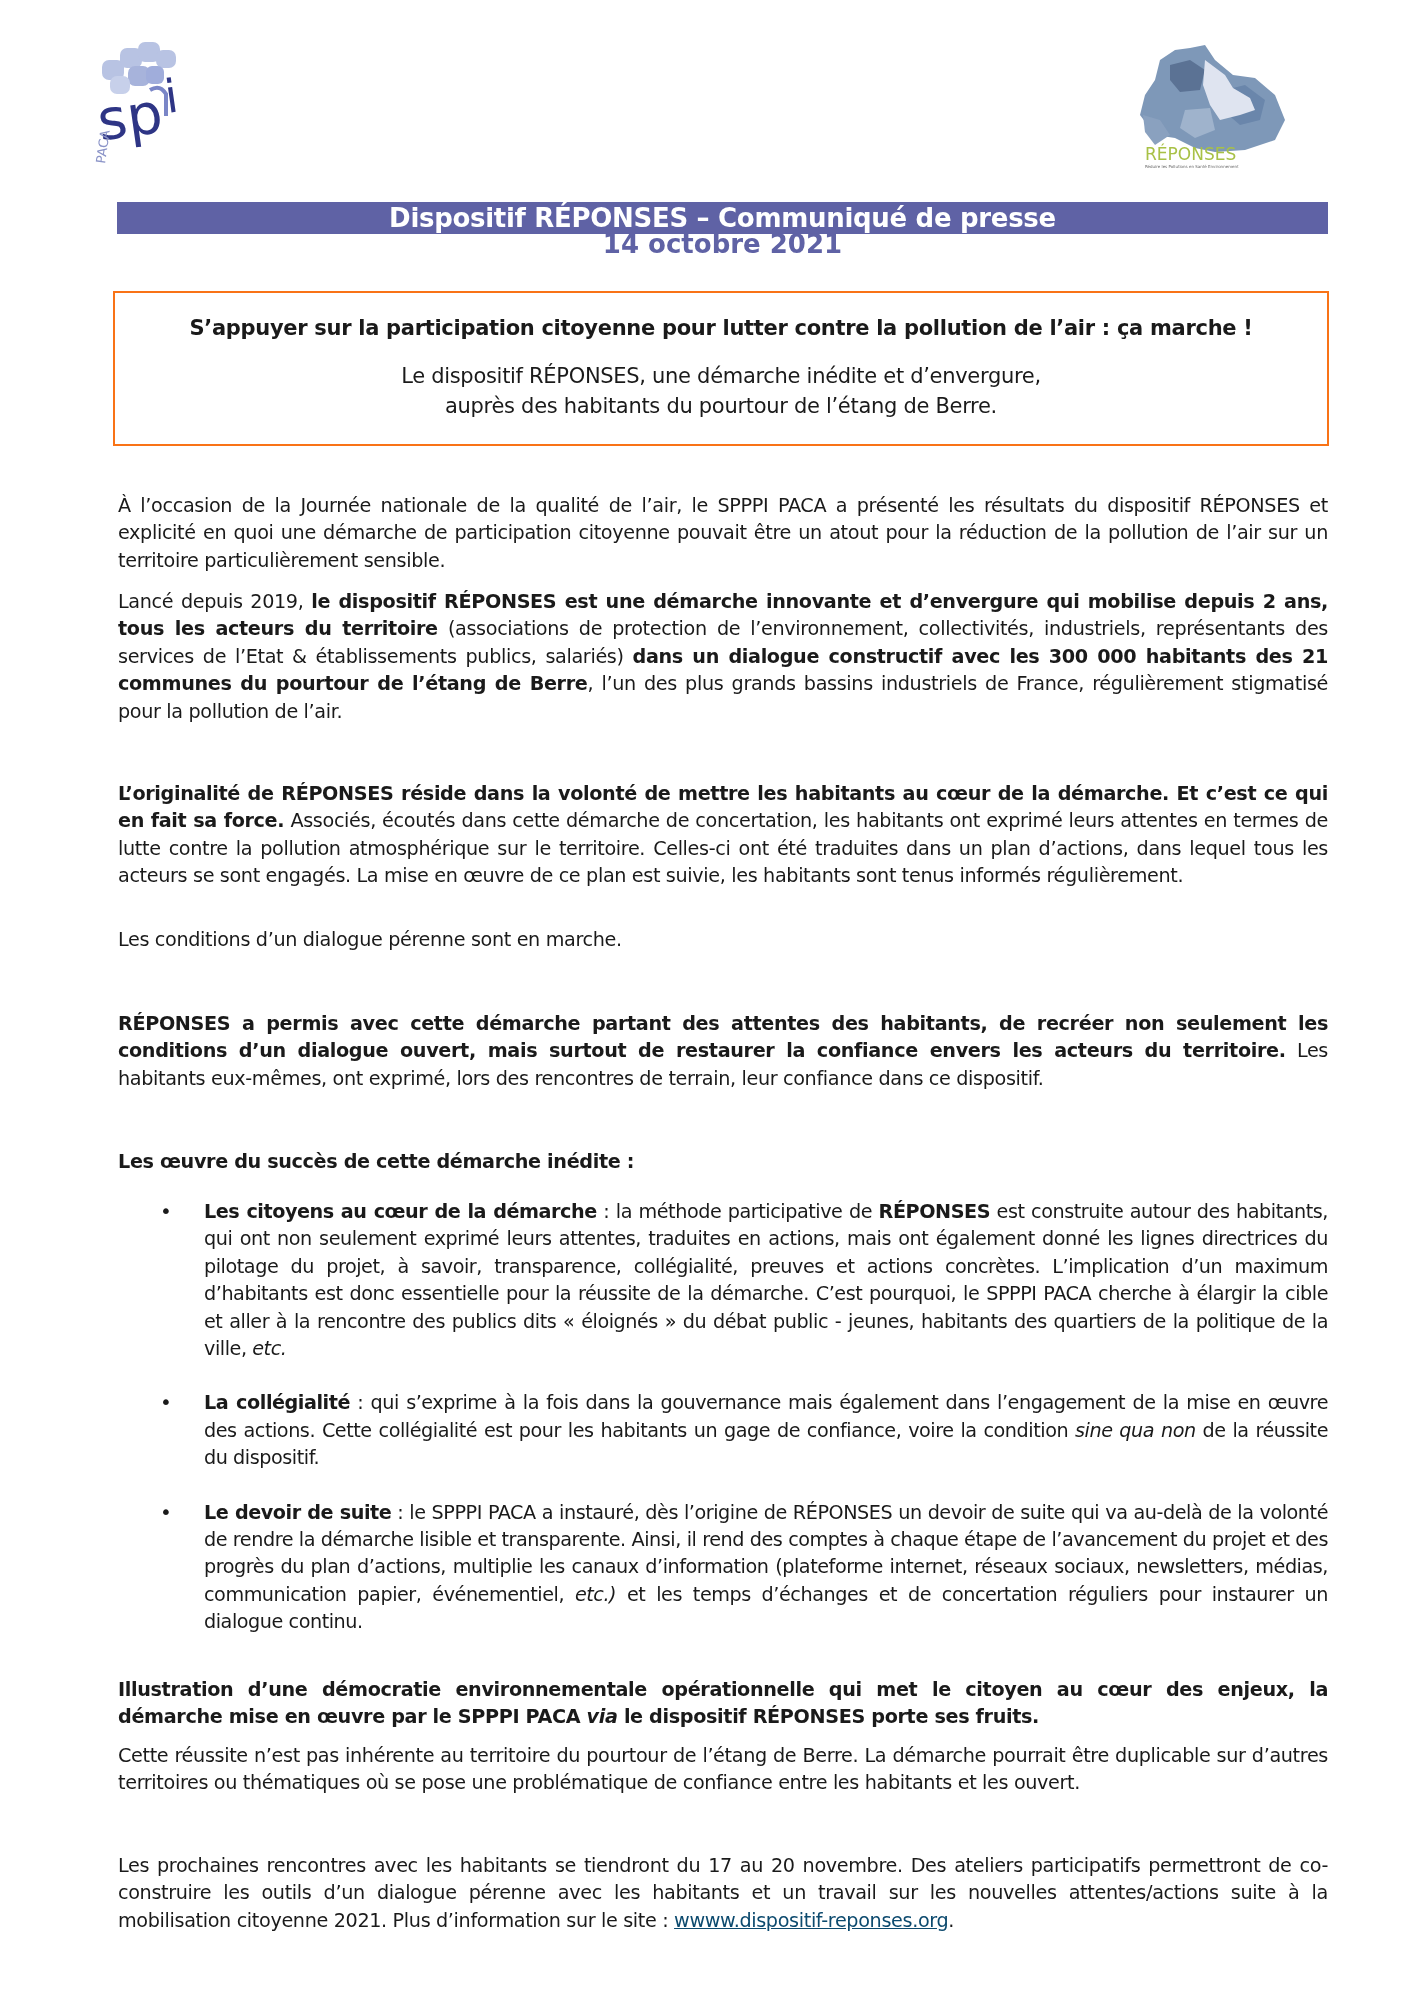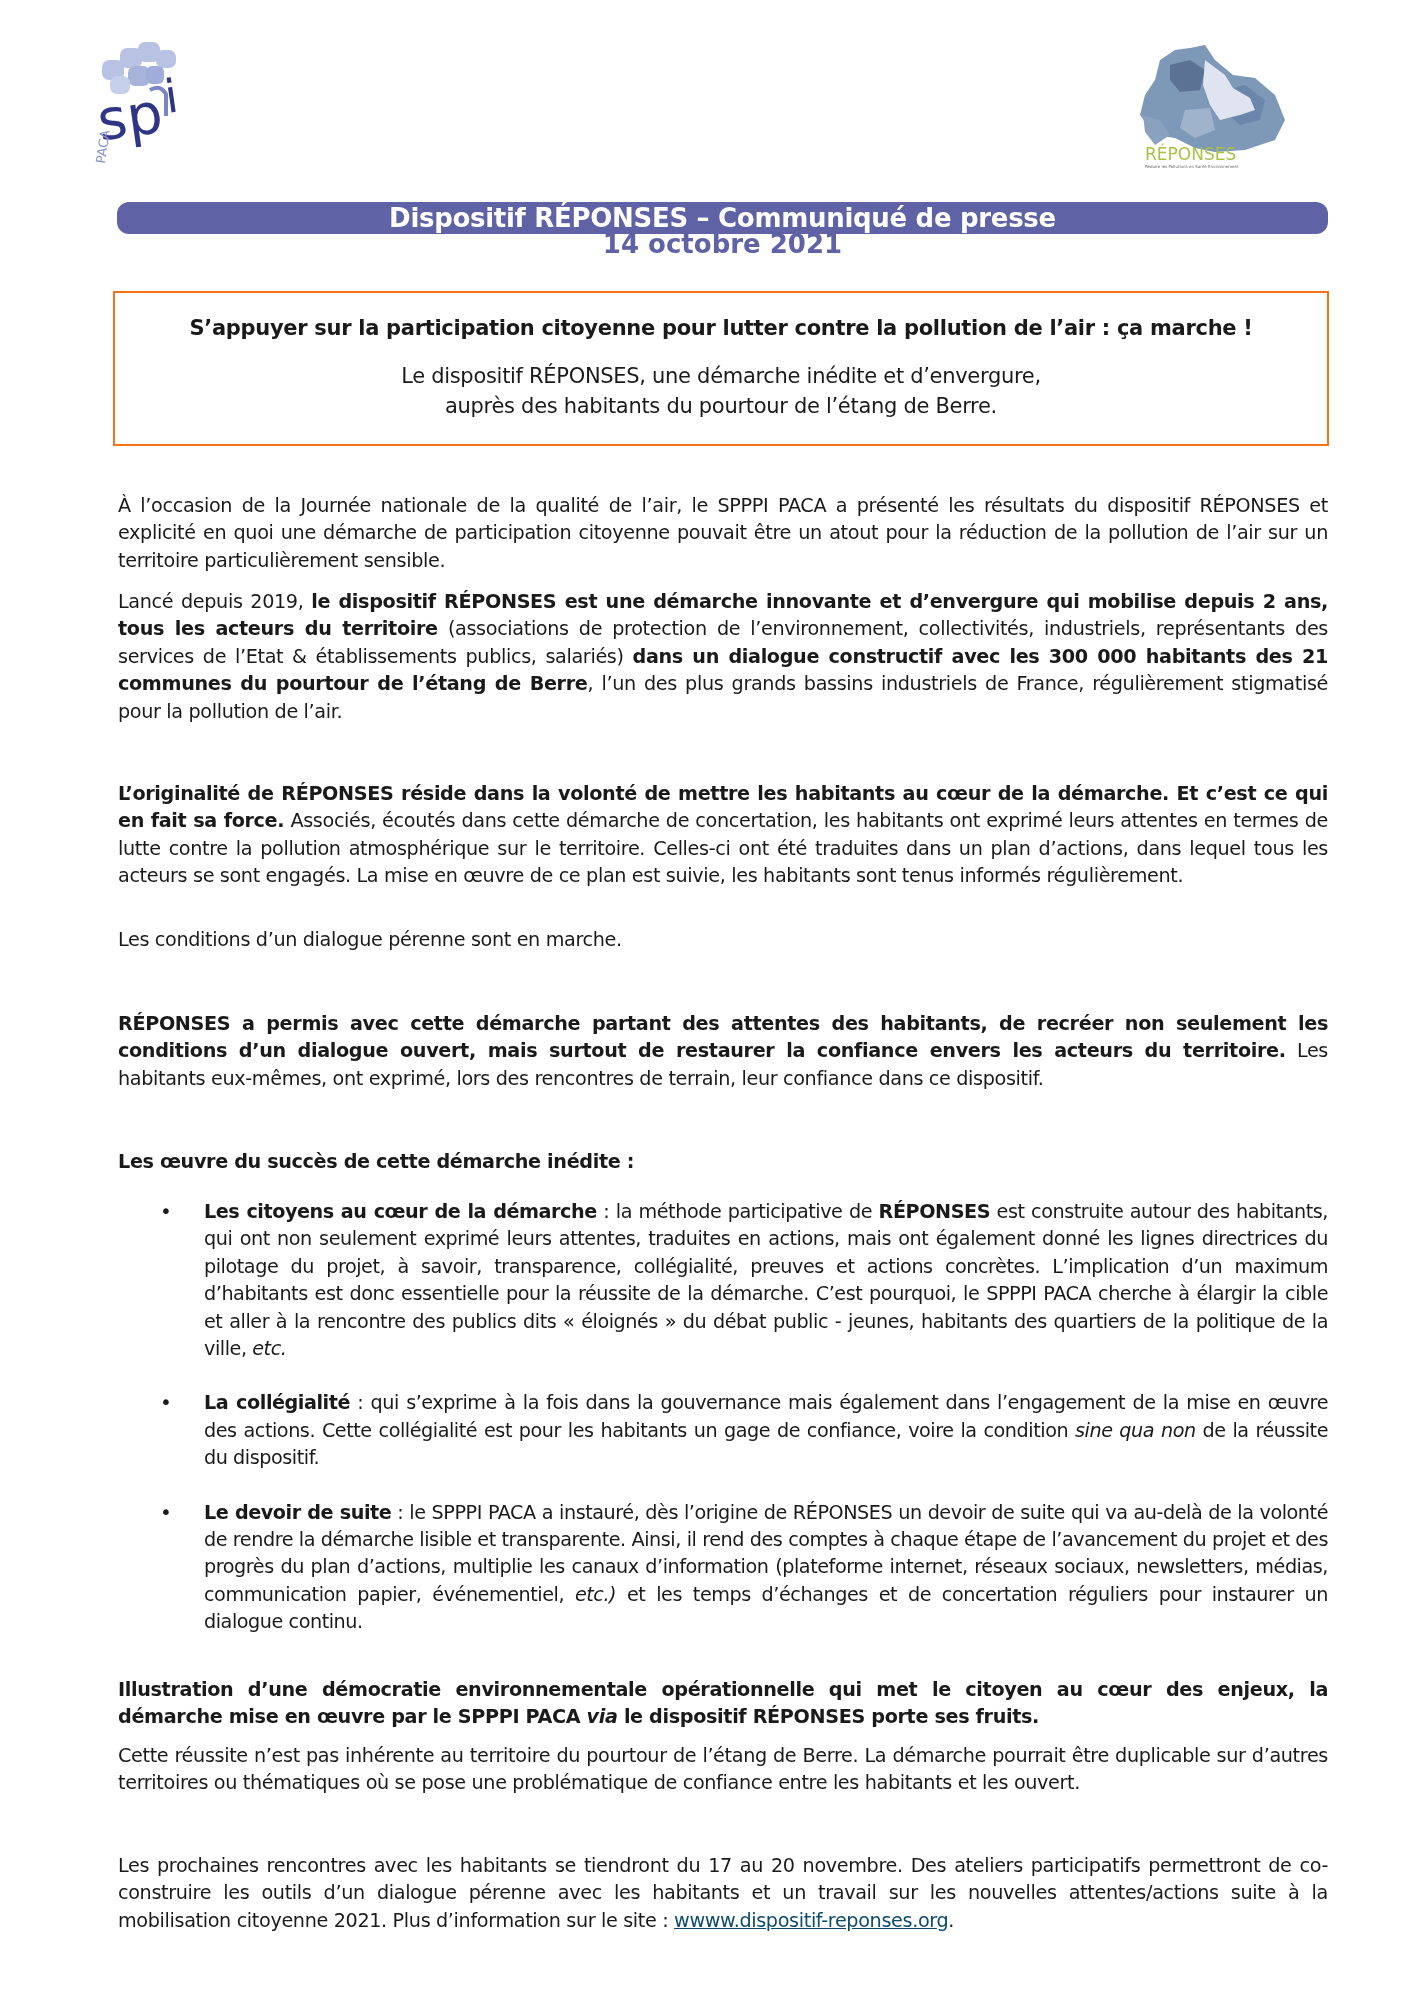--- a/index.html
+++ b/index.html
@@ -6,21 +6,21 @@
   body { width: 1415px; height: 2000px; position: relative; overflow: hidden;
          font-family: "DejaVu Sans", sans-serif; color: #1a1a1a; }
   .abs { position: absolute; }
   .para { position: absolute; left: 118px; width: 1210px; font-size: 19.2px; line-height: 27.4px;
           text-align: justify; letter-spacing: -0.35px; word-spacing: 0px; }
   .para b { font-weight: bold; }
   .logo-left { left: 72px; top: 30px; width: 125px; height: 140px; }
   .logo-right { left: 1115px; top: 20px; width: 185px; height: 150px; }
   .header-bar { left: 117px; top: 202px; width: 1211px; height: 32px; background: #5f62a5;
                 color: #ffffff; text-align: center; font-size: 26px; line-height: 32px; font-weight: bold;
-                letter-spacing: -0.3px; border-radius: 12px; }
+                letter-spacing: -0.3px; }
   .header-date { left: 117px; top: 228px; width: 1211px; text-align: center; color: #5f62a5;
                  font-size: 26px; line-height: 32px; font-weight: bold; }
   .lead-box { left: 113px; top: 291px; width: 1212px; height: 151px; border: 2px solid #f97316;
               box-sizing: content-box; }
   .lead-title { position: absolute; left: 0; right: 0; top: 23px; text-align: center; font-size: 21px;
                 font-weight: bold; letter-spacing: -0.3px; }
   .lead-sub { position: absolute; left: 0; right: 0; top: 68px; text-align: center; font-size: 21px;
               line-height: 30px; letter-spacing: -0.3px; }
   .bullets { position: absolute; left: 118px; width: 1210px; margin: 0; padding: 0; list-style: none; }
   .bullet { position: relative; padding-left: 86px; font-size: 19.2px; line-height: 27.4px;

